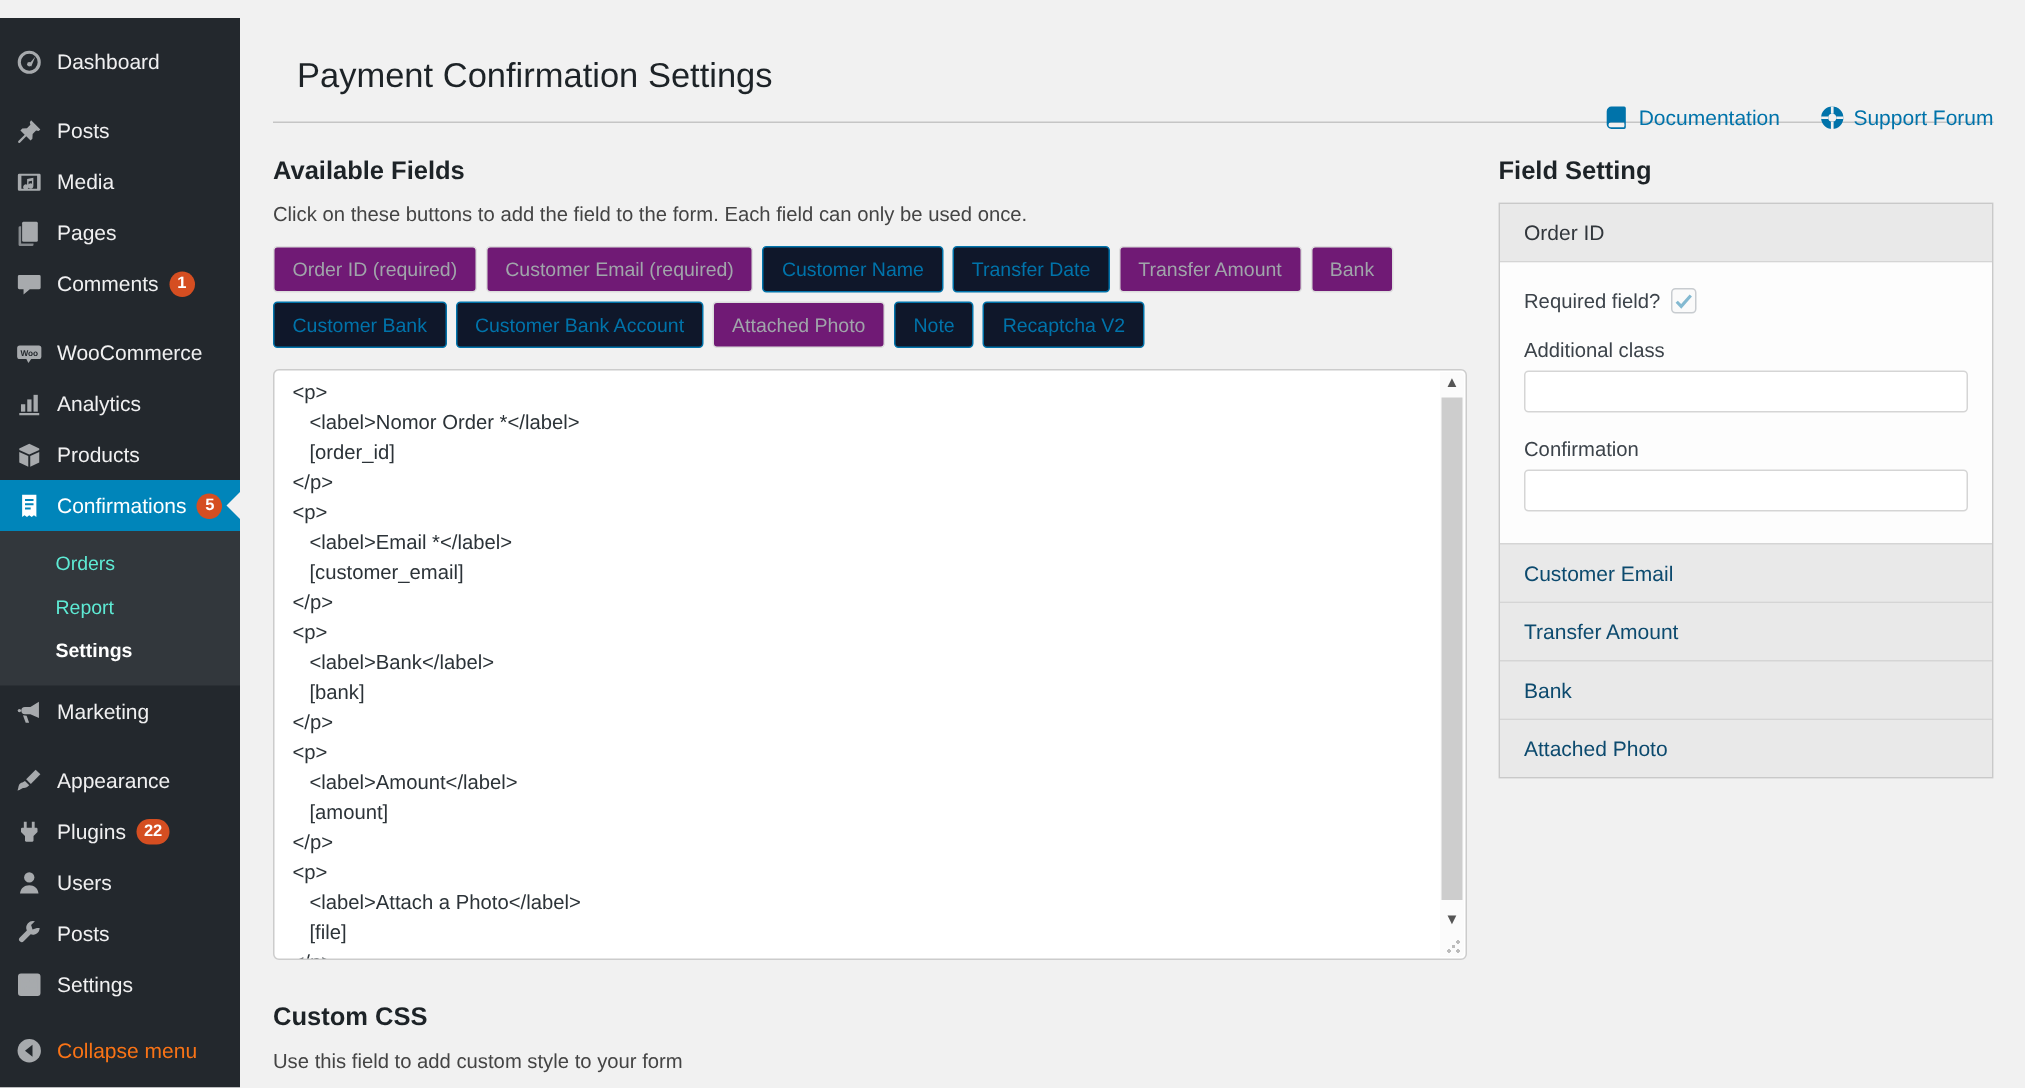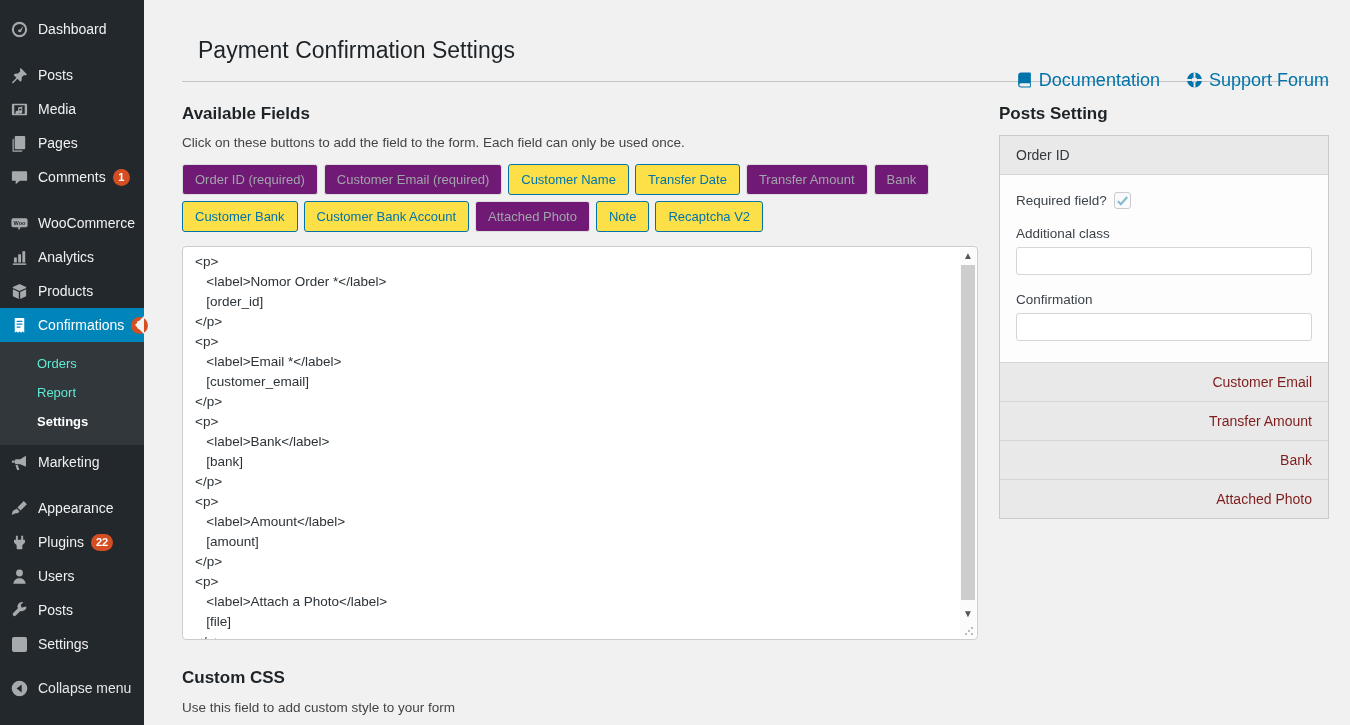--- a/index.html
+++ b/index.html
@@ -5,21 +5,21 @@
   * { box-sizing: border-box; }
   html,body { margin:0; padding:0; }
   body {
     width:1350px; height:725px; overflow:hidden; position:relative;
     font-family:"Liberation Sans", sans-serif;
     background: var(--page_bg, #f1f1f1);
     color:#3c434a;
   }
   
   .sidebar {
-    position:absolute; left:0; top:0; bottom:0; width:144px;
+    position:absolute; left:0; top:12px; bottom:0; width:160px;
     background: var(--sidebar_bg, #23282d);
     font-size:14px; color:#f0f0f1;
   }
   .menu { padding-top:12px; }
   .menu-sep { height:12px; }
   .menu-item {
     position:relative; display:flex; align-items:center;
     height:34px; padding:0 8px 0 10px; cursor:pointer; color:#f0f0f1;
   }
   .menu-item .mi-icon {
@@ -37,55 +37,55 @@
   .badge {
     display:inline-block; margin-left:7px; background: var(--badge,#d54e21);
     color:#fff; font-size:11px; line-height:17px; min-width:17px; height:17px;
     padding:0 5px; border-radius:9px; text-align:center; font-weight:600;
   }
   .submenu { background: var(--submenu_bg,#32373c); padding:7px 0 9px; }
   .submenu-item {
     padding:7px 12px 7px 37px; font-size:13px; color:#5eead4; cursor:pointer;
   }
   .submenu-item.current { color:#fff; font-weight:600; }
-  .collapse-row { margin-top:10px; color:#e5e5e5; }
+  .collapse-row { margin-top:10px; color:#f97316; }
   .collapse-row .mi-icon { color:#a7aaad; }
   
   .content { margin-left:160px; height:100%; position:relative; }
   h1.page-title {
     margin:16px; padding:21px 21px 0 22px; font-size:23px; font-weight:400;
     color:#1d2327; line-height:1.2;
   }
   .tabbar {
     position:relative; margin:15px 21px 0 22px; padding-left:4px;
     border-bottom:1px solid #c5c5c5;
   }
   .nav-tab {
     display:inline-block; padding:9px 14px; margin:0 4px -1px 0;
     border:1px solid #c5c5c5; background:#e4e4e4; color:#50575e;
     font-size:14px; font-weight:600; cursor:pointer; text-decoration:none;
   }
   .nav-tab.active { background:#fdfdfd; border-bottom-color:#fdfdfd; color:#000; }
   .header-links { position:absolute; right:0; top:50%; transform:translateY(-50%); white-space:nowrap; }
   .hlink {
     display:inline-flex; align-items:center; margin-left:26px; cursor:pointer;
-    color: var(--link,#0073aa); font-size:18px; text-decoration:none;
+    color: var(--link,#0073aa); font-size:14px; text-decoration:none;
   }
   .hlink-icon { width:17px; height:17px; margin-right:6px; color:var(--link,#0073aa); }
   .hlink-icon svg { width:100%; height:100%; fill:currentColor; display:block; }
   .main { display:flex; margin:22px 21px 0 22px; align-items:flex-start; }
   .col-left { flex:0 0 796px; width:796px; }
   .col-right { flex:0 0 330px; width:330px; margin-left:21px; }
   h2.section-title { margin:0; font-size:17px; font-weight:700; color:#1d2327; line-height:1.15; }
   .section-desc { margin:12px 0 0; font-size:13.5px; color:#444; }
   .btn-wrap { margin-top:14px; }
   .field-btn {
     display:inline-block; margin:0 6px 6px 0; padding:7px 12px;
     font-family:inherit; font-size:13px; border-radius:3px; cursor:pointer;
-    background:#fde047; border:1px solid var(--button_blue,#0073aa); color:var(--button_blue,#0073aa);
+    background:#0f172a; border:1px solid var(--button_blue,#0073aa); color:var(--button_blue,#0073aa);
   }
   .field-btn.disabled { background:#701a75; border-color:#ddd; color:#a0a5aa; cursor:default; }
   
   .editor-wrap {
     position:relative; margin-top:8px; height:394px; width:796px;
     background:#fff; border:1px solid #ccc; border-radius:4px;
   }
   .editor-wrap textarea {
     position:absolute; left:0; top:0; bottom:0; right:17px; width:calc(100% - 17px); height:100%;
     border:none; outline:none; resize:none; overflow:hidden; background:transparent;
@@ -108,21 +108,21 @@
       radial-gradient(circle at 2px 8px, #bbb 1.1px, transparent 1.2px),
       radial-gradient(circle at 5px 5px, #bbb 1.1px, transparent 1.2px);
   }
   .custom-css { margin-top:28px; }
   
   .panel { margin-top:12px; border:1px solid #c9c9c9; background:#fff; }
   .acc-header {
     padding:11px 16px; background:#e9e9e9; font-size:14px; color:#32373c; cursor:pointer;
   }
   .acc-header.expanded { border-bottom:1px solid #d5d5d5; }
-  .acc-header.collapsed { border-top:1px solid #d5d5d5; color:#7f1d1d;text-align:right; }
+  .acc-header.collapsed { border-top:1px solid #d5d5d5; color:#0c4a6e; }
   .acc-body { padding:17px 16px 21px; background:#fdfdfd; }
   .req-row { display:flex; align-items:center; font-size:13.5px; color:#3c434a; }
   .checkbox {
     display:inline-block; width:17px; height:17px; margin-left:7px;
     background:#fafafa; border:1px solid #c8ccd0; border-radius:3px;
   }
   .checkbox svg { width:100%; height:100%; display:block; }
   .fs-label { display:block; margin-top:17px; font-size:13.5px; color:#3c434a; }
   .fs-input {
     display:block; margin-top:6px; width:100%; height:28px; padding:0 8px;
@@ -355,21 +355,21 @@
         </div>
       </div>
 
       <div class="custom-css">
         <h2 class="section-title">Custom CSS</h2>
         <p class="section-desc">Use this field to add custom style to your form</p>
       </div>
     </div>
 
     <div class="col-right">
-      <h2 class="section-title">Posts Setting</h2>
+      <h2 class="section-title">Field Setting</h2>
       <div class="panel">
         <div class="acc-header expanded">Order ID</div>
         <div class="acc-body">
           <div class="req-row">
             <span>Required field?</span>
             <span class="checkbox"><span><svg viewBox="0 0 16 16" fill="none">
                     <path d="M3 8.7l3.2 3.3L13 4.3" stroke="#83b9d1" stroke-width="2.2"></path>
                   </svg></span></span>
           </div>
           <label class="fs-label">Additional class</label>

